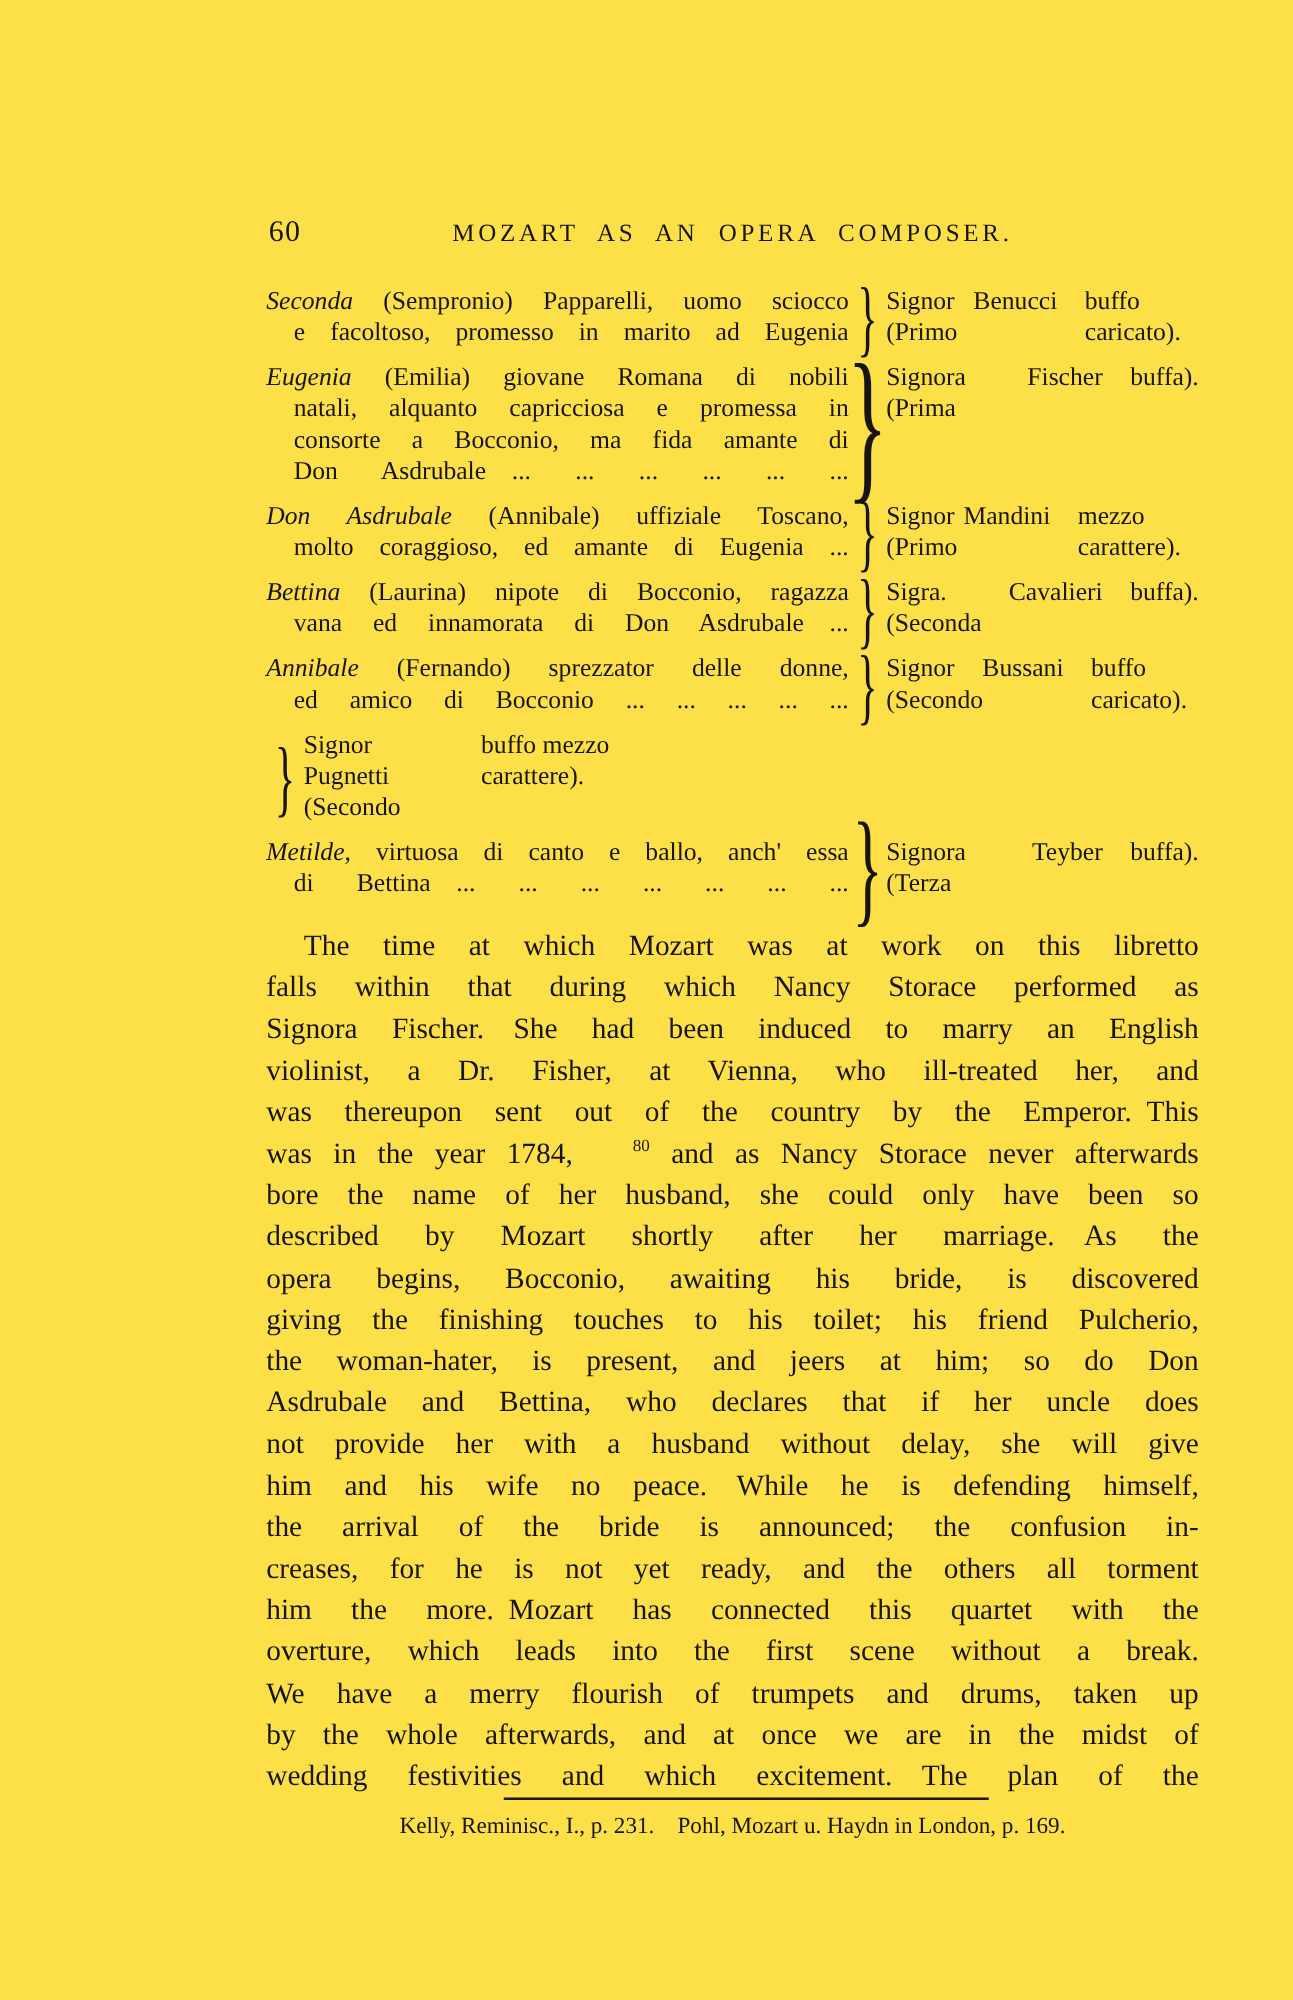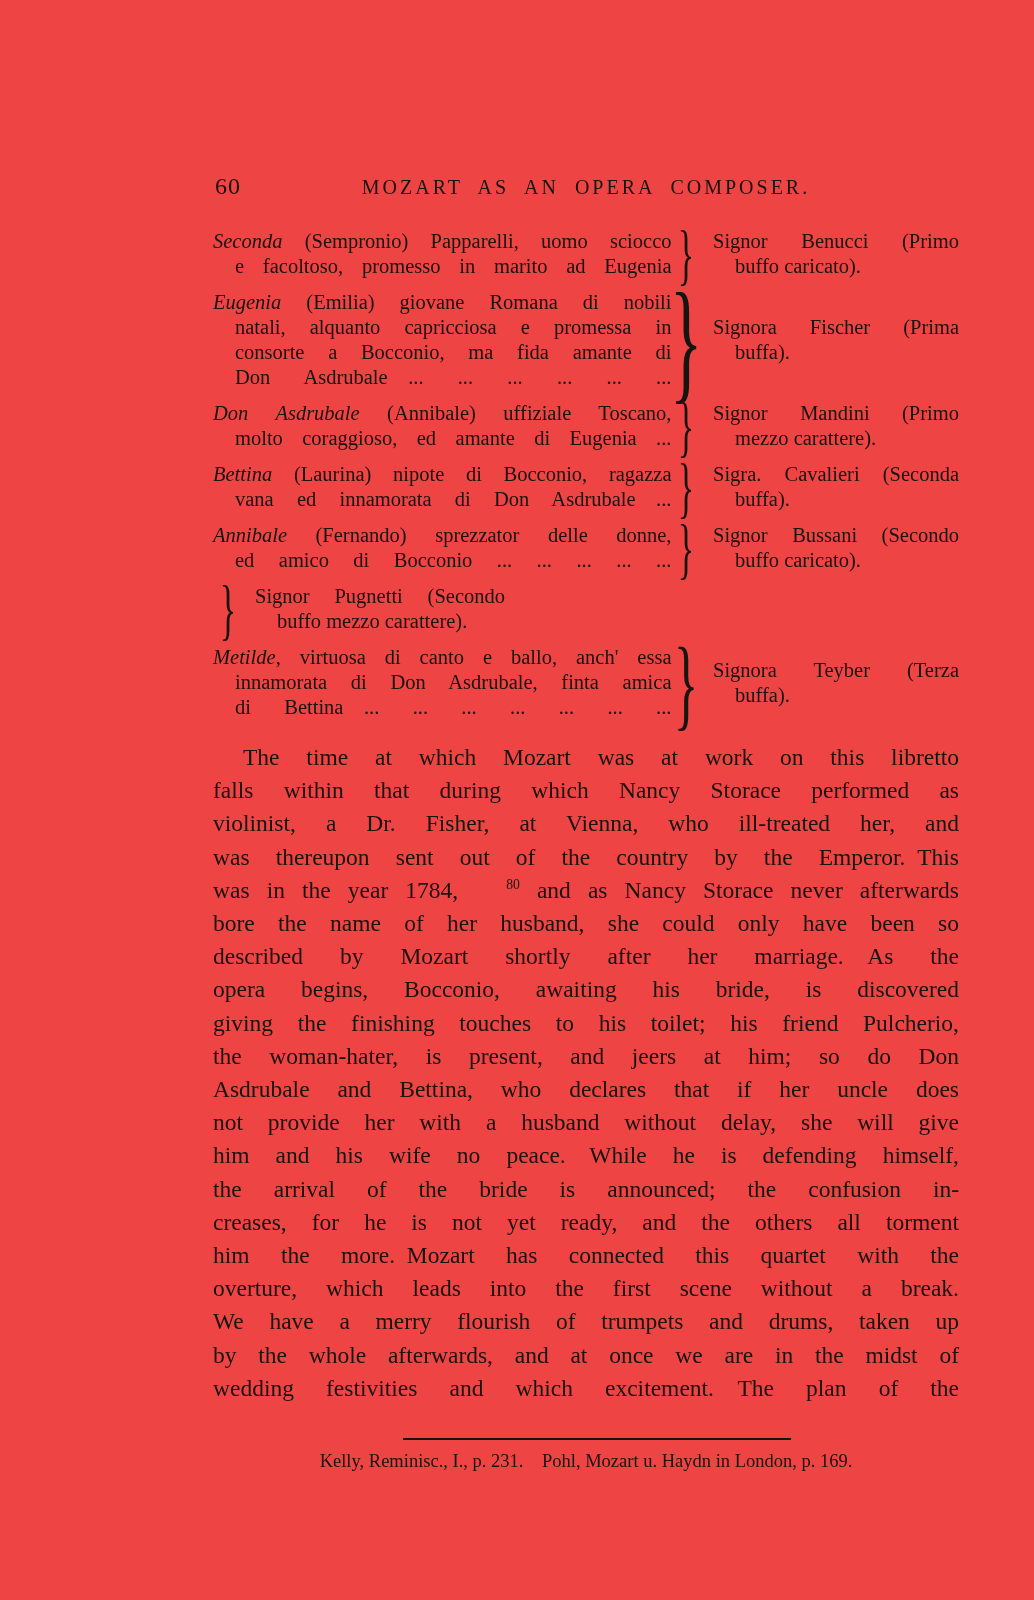--- a/index.html
+++ b/index.html
@@ -1,21 +1,21 @@
 <!DOCTYPE html>
 <html><head>
 <meta charset="utf-8">
 <title>Document</title>
 <style>
   html, body { margin: 0; padding: 0; background: #ffffff; }
   .page {
     position: relative;
     width: 1034px;
     height: 1600px;
-    background: #ef4444;
+    background: #fde047;
     color: #171411;
     font-family: "Liberation Serif", "DejaVu Serif", serif;
     overflow: hidden;
   }
   
   .header { position: absolute; top: 172px; left: 213px; width: 746px; height: 32px; }
   .pagenum { position: absolute; left: 2px; top: 1px; font-size: 24px; letter-spacing: 1px; }
   .runtitle {
     display: block; text-align: center;
     font-size: 20px; letter-spacing: 3px; word-spacing: 8px;
@@ -27,21 +27,21 @@
   .desc { width: 466px; }
   .dline { text-align: justify; text-align-last: justify; }
   .dline.more { padding-left: 22px; }
   .cname { font-style: italic; }
   .bracecol { width: 30px; position: relative; }
   .brace {
     position: absolute; top: 50%; left: 50%;
     transform: translate(-50%, -50%) scaleX(0.5);
     line-height: 1; font-weight: 400; color: #171411;
   }
-  .performer { width: 250px; display: flex; flex-direction: column; justify-content: flex-start; margin-left: 12px; }
+  .performer { width: 250px; display: flex; flex-direction: row; justify-content: flex-start; }
   .entry.center .performer { justify-content: center; }
   .pline.pfirst { text-align: justify; text-align-last: justify; }
   .pline.pmore { padding-left: 22px; }
   
   .bodytext { position: absolute; top: 741px; left: 213px; width: 746px; font-size: 23.5px; line-height: 33.2px; }
   .bline { text-align: justify; text-align-last: justify; }
   .bline.indent { text-indent: 30px; }
   .bline sup { font-size: 58%; line-height: 0; vertical-align: super; margin-left: 48px; }
   
   .rule { position: absolute; top: 1438px; left: 403px; width: 388px; border-top: 2.5px solid #171411; }
@@ -129,36 +129,36 @@
           <span class="brace" style="font-size: 68px;">}</span>
         </div>
         <div class="performer">
           <div class="pline pfirst">Signor Pugnetti (Secondo</div>
           <div class="pline pmore">buffo mezzo carattere).</div>
         </div>
       </div>
       <div class="entry center">
         <div class="desc">
           <div class="dline first"><i class="cname">Metilde</i>, virtuosa di canto e ballo, anch' essa</div>
-          <div class="dline more">innamorata di Don Asdrubale, finta amica</div>
           <div class="dline more">di Bettina ... ... ... ... ... ... ...</div>
         </div>
         <div class="bracecol">
           <span class="brace" style="font-size: 102px;">}</span>
         </div>
         <div class="performer">
           <div class="pline pfirst">Signora Teyber (Terza</div>
           <div class="pline pmore">buffa).</div>
         </div>
       </div>
     </div>
 
   <div class="bodytext">
       <div class="bline indent">The time at which Mozart was at work on this libretto</div>
       <div class="bline">falls within that during which Nancy Storace performed as</div>
+      <div class="bline">Signora Fischer. She had been induced to marry an English</div>
       <div class="bline">violinist, a Dr. Fisher, at Vienna, who ill-treated her, and</div>
       <div class="bline">was thereupon sent out of the country by the Emperor. This</div>
       <div class="bline">was in the year 1784,<sup>80</sup> and as Nancy Storace never afterwards</div>
       <div class="bline">bore the name of her husband, she could only have been so</div>
       <div class="bline">described by Mozart shortly after her marriage. As the</div>
       <div class="bline">opera begins, Bocconio, awaiting his bride, is discovered</div>
       <div class="bline">giving the finishing touches to his toilet; his friend Pulcherio,</div>
       <div class="bline">the woman-hater, is present, and jeers at him; so do Don</div>
       <div class="bline">Asdrubale and Bettina, who declares that if her uncle does</div>
       <div class="bline">not provide her with a husband without delay, she will give</div>

